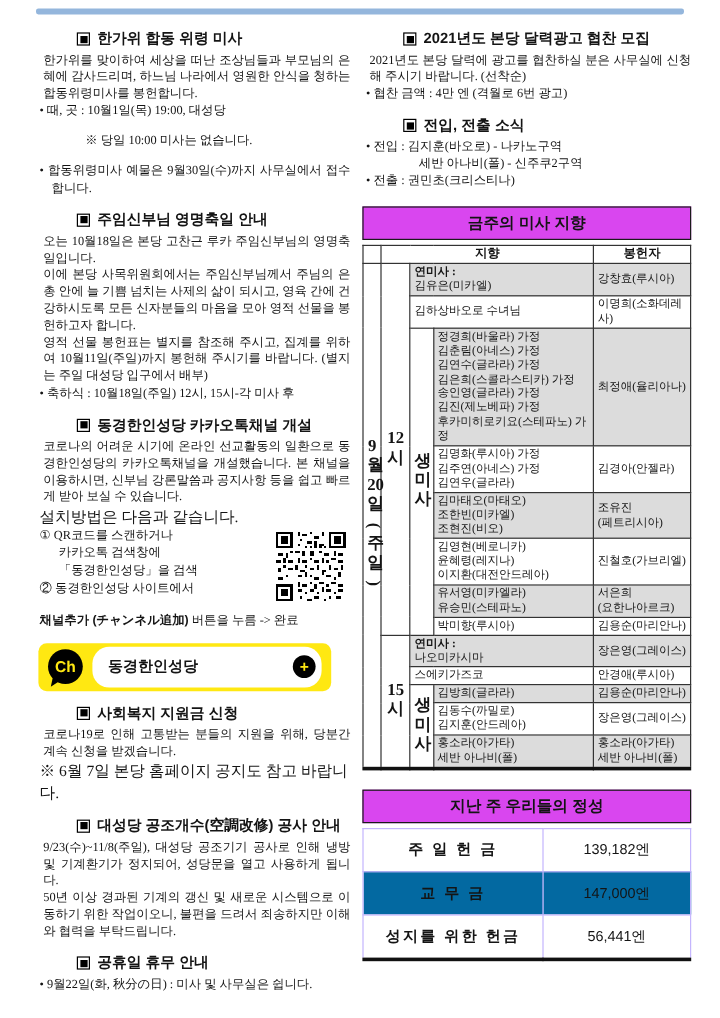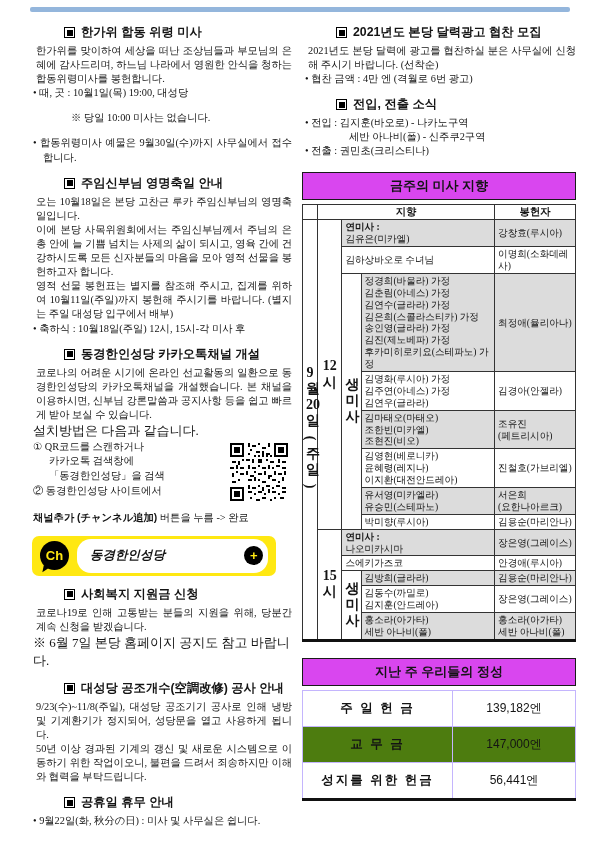--- a/index.html
+++ b/index.html
@@ -34,21 +34,21 @@
   .s5 .b{font-family:"Liberation Sans", sans-serif;font-weight:bold;}
   
   .kakao{margin:7px 0 2px 2px;background:#FFE812;border-radius:7px;height:40px;
         display:flex;align-items:center;padding:0 8px;gap:8px;width:228px;}
   .ch-bubble{position:relative;width:29px;height:29px;background:#000;border-radius:50%;
         display:flex;align-items:center;justify-content:center;flex:0 0 auto;}
   .ch-bubble span{color:#FFE812;font-family:"Liberation Sans", sans-serif;font-weight:bold;font-size:13px;}
   .ch-bubble::after{content:"";position:absolute;left:3px;bottom:-3px;width:0;height:0;
         border-top:7px solid #000;border-right:7px solid transparent;transform:rotate(12deg);}
   .pill{flex:1;background:#fff;border-radius:14px;height:34px;display:flex;align-items:center;
-        justify-content:space-between;padding:0 5px 0 13px;font-style:italic;}
+        justify-content:space-between;padding:0 5px 0 13px;}
   .pill .nm{font-family:"Liberation Sans", sans-serif;font-weight:bold;font-size:12.5px;}
   .plus{width:19px;height:19px;background:#000;border-radius:50%;color:#FFE812;display:flex;
         align-items:center;justify-content:center;font-family:"Liberation Sans", sans-serif;
         font-weight:bold;font-size:13px;line-height:1;}
   
   .banner{border:1.5px solid #1a1a1a;background:#d946ef;text-align:center;
         font-family:"Liberation Sans", sans-serif;font-weight:bold;font-size:13px;
         padding:4px 0;margin-bottom:4px;}
   .mass-wrap{margin-top:13px;}
   
@@ -64,21 +64,21 @@
   td.vert div{line-height:1.15;}
   td.vert div.rot{transform:rotate(90deg);}
   td.cell span{display:block;}
   td.ind{padding-left:16px;}
   .lbl{font-weight:bold;font-family:Liberation Serif, serif;}
   table.mass{border-bottom:3px solid #111;}
   
   .off-wrap{margin-top:16px;}
   table.off{border-collapse:collapse;table-layout:fixed;width:100%;border-bottom:3px solid #111;}
   table.off td{border:1px solid #c4b5fd;height:33px;margin-left:48px;}
-  table.off tr.g td{background:#4d7c0f;}
+  table.off tr.g td{background:#0369a1;}
   td.off-l{text-align:center;font-family:"Liberation Sans", sans-serif;font-weight:bold;
         font-size:12.5px;letter-spacing:2px;}
   td.off-v{text-align:center;font-family:"Liberation Sans", sans-serif;font-size:12px;}
 </style>
 </head>
 <body>
 
 <div class="page">
 
   <div class="title-rule"></div>

